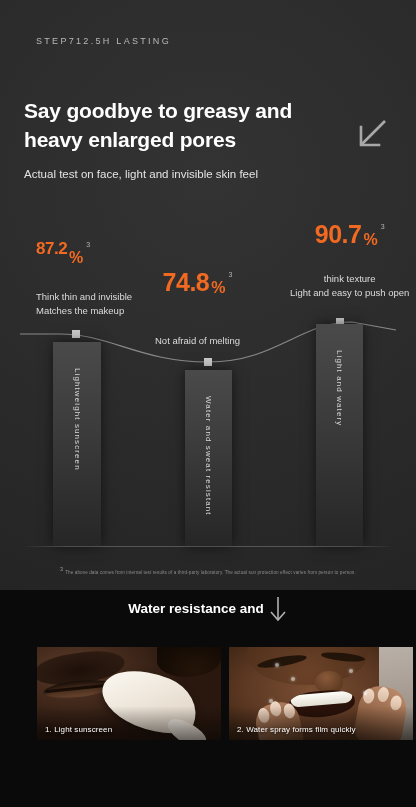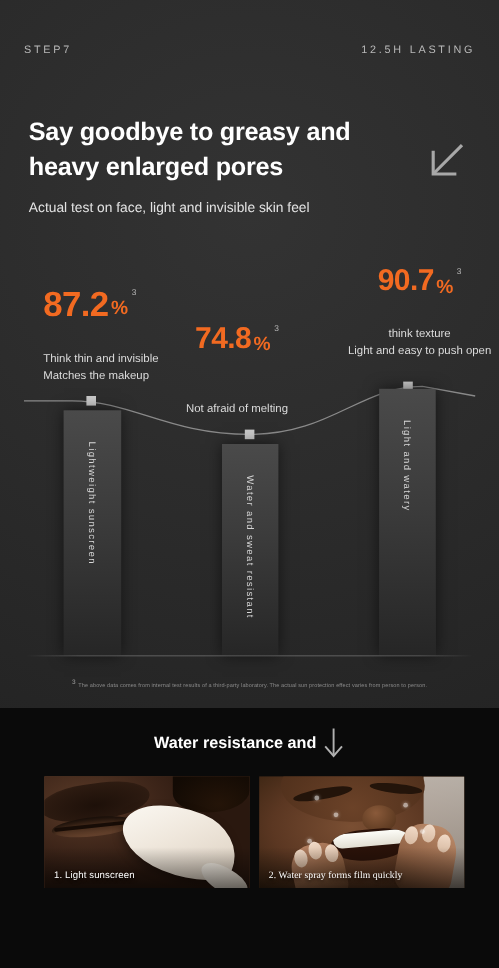--- a/index.html
+++ b/index.html
@@ -17,22 +17,22 @@
     overflow:hidden;
   }
   
   .top-section{
     position:absolute; left:0; top:0; width:416px; height:590px;
     background:
       radial-gradient(120% 80% at 50% 30%, #333333 0%, #2b2b2b 55%, #242424 100%);
   }
   .header{
     position:absolute; left:0; top:36px; width:416px;
-    display:flex; justify-content:space-between;
-    padding:0 20px;
+    display:flex; 
+    padding:0 36px;
   }
   .header span{
     color:#b9b9b9; font-size:9px; letter-spacing:2.3px; font-weight:400;
   }
   .title{
     position:absolute; left:24px; top:96px; width:330px;
     color:#ffffff; font-size:21px; font-weight:bold; line-height:1.4;
     letter-spacing:-0.2px;
   }
   .subtitle{
@@ -42,21 +42,21 @@
   .arrow-sw{
     position:absolute; right:28px; top:118px;
     width:34px; height:34px;
   }
   
   .stat{ position:absolute; }
   .stat .num-row{
     display:flex; align-items:flex-start;
   }
   .stat .num{
-    color:#f26a21; font-size:29px; font-weight:bold; letter-spacing:-0.5px;
+    color:#f26a21; font-size:17px; font-weight:bold; letter-spacing:-0.5px;
     line-height:1;
   }
   .stat .pct{
     color:#f26a21; font-size:16px; font-weight:bold; line-height:1;
     margin-top:10px; margin-left:2px;
   }
   .stat .sup{
     color:#b5b5b5; font-size:7px; line-height:1; margin-left:3px; margin-top:1px;
   }
   .stat .cap{
@@ -95,34 +95,34 @@
     text-align:center;
     color:#8a8a8a; font-size:4.6px; letter-spacing:.1px;
   }
   .footnote .fn-sup{ font-size:5.4px; vertical-align:super; margin-right:2px; color:#9a9a9a;}
   
   .bottom-section{
     position:absolute; left:0; top:590px; width:416px; height:217px;
     background:#0a0a0a;
   }
   .bottom-head{
-    position:absolute; left:0; top:15px; width:416px;
+    position:absolute; left:0; top:5px; width:416px;
     display:flex; justify-content:center; align-items:center; gap:4px;
   }
   .bottom-head .bh-text{
     color:#ffffff; font-size:13.5px; font-weight:bold; line-height:1.35;
     text-align:center;
   }
   .arrow-down{ width:20px; height:28px; }
   .photos{
     position:absolute; left:37px; top:57px;
     display:flex; gap:8px;
   }
   .photo{
-    position:relative; width:171px; height:93px; overflow:hidden;
+    position:relative; width:184px; height:93px; overflow:hidden;
   }
   .photo .cap{
     position:absolute; left:8px; bottom:6px;
     color:#ffffff; font-size:8px; letter-spacing:.1px;
     text-shadow:0 1px 3px rgba(0,0,0,.85);
     z-index:5;
   }
   
   .ph1{
     background:
@@ -162,21 +162,20 @@
   }
   .ph1 .hair{
     position:absolute; right:0; top:-4px; width:64px; height:34px;
     background:radial-gradient(ellipse at 60% 80%, #241408 0%, #120a04 80%);
     border-radius:0 0 60% 50%;
   }
   
   .ph2{
     background:
       radial-gradient(70% 80% at 45% 45%, #7a4f33 0%, #5b3722 55%, #33200f 100%);
-    font-family: Liberation Serif, serif;
   }
   .ph2 .forehead{
     position:absolute; left:18px; top:-22px; width:120px; height:60px;
     background:radial-gradient(ellipse at 50% 80%,#6b4228 0%, #4a2c19 100%);
     border-radius:50%;
   }
   .ph2 .brow2{
     position:absolute; left:28px; top:10px; width:50px; height:9px;
     background:#23140a; border-radius:50%; transform:rotate(-10deg);
   }

